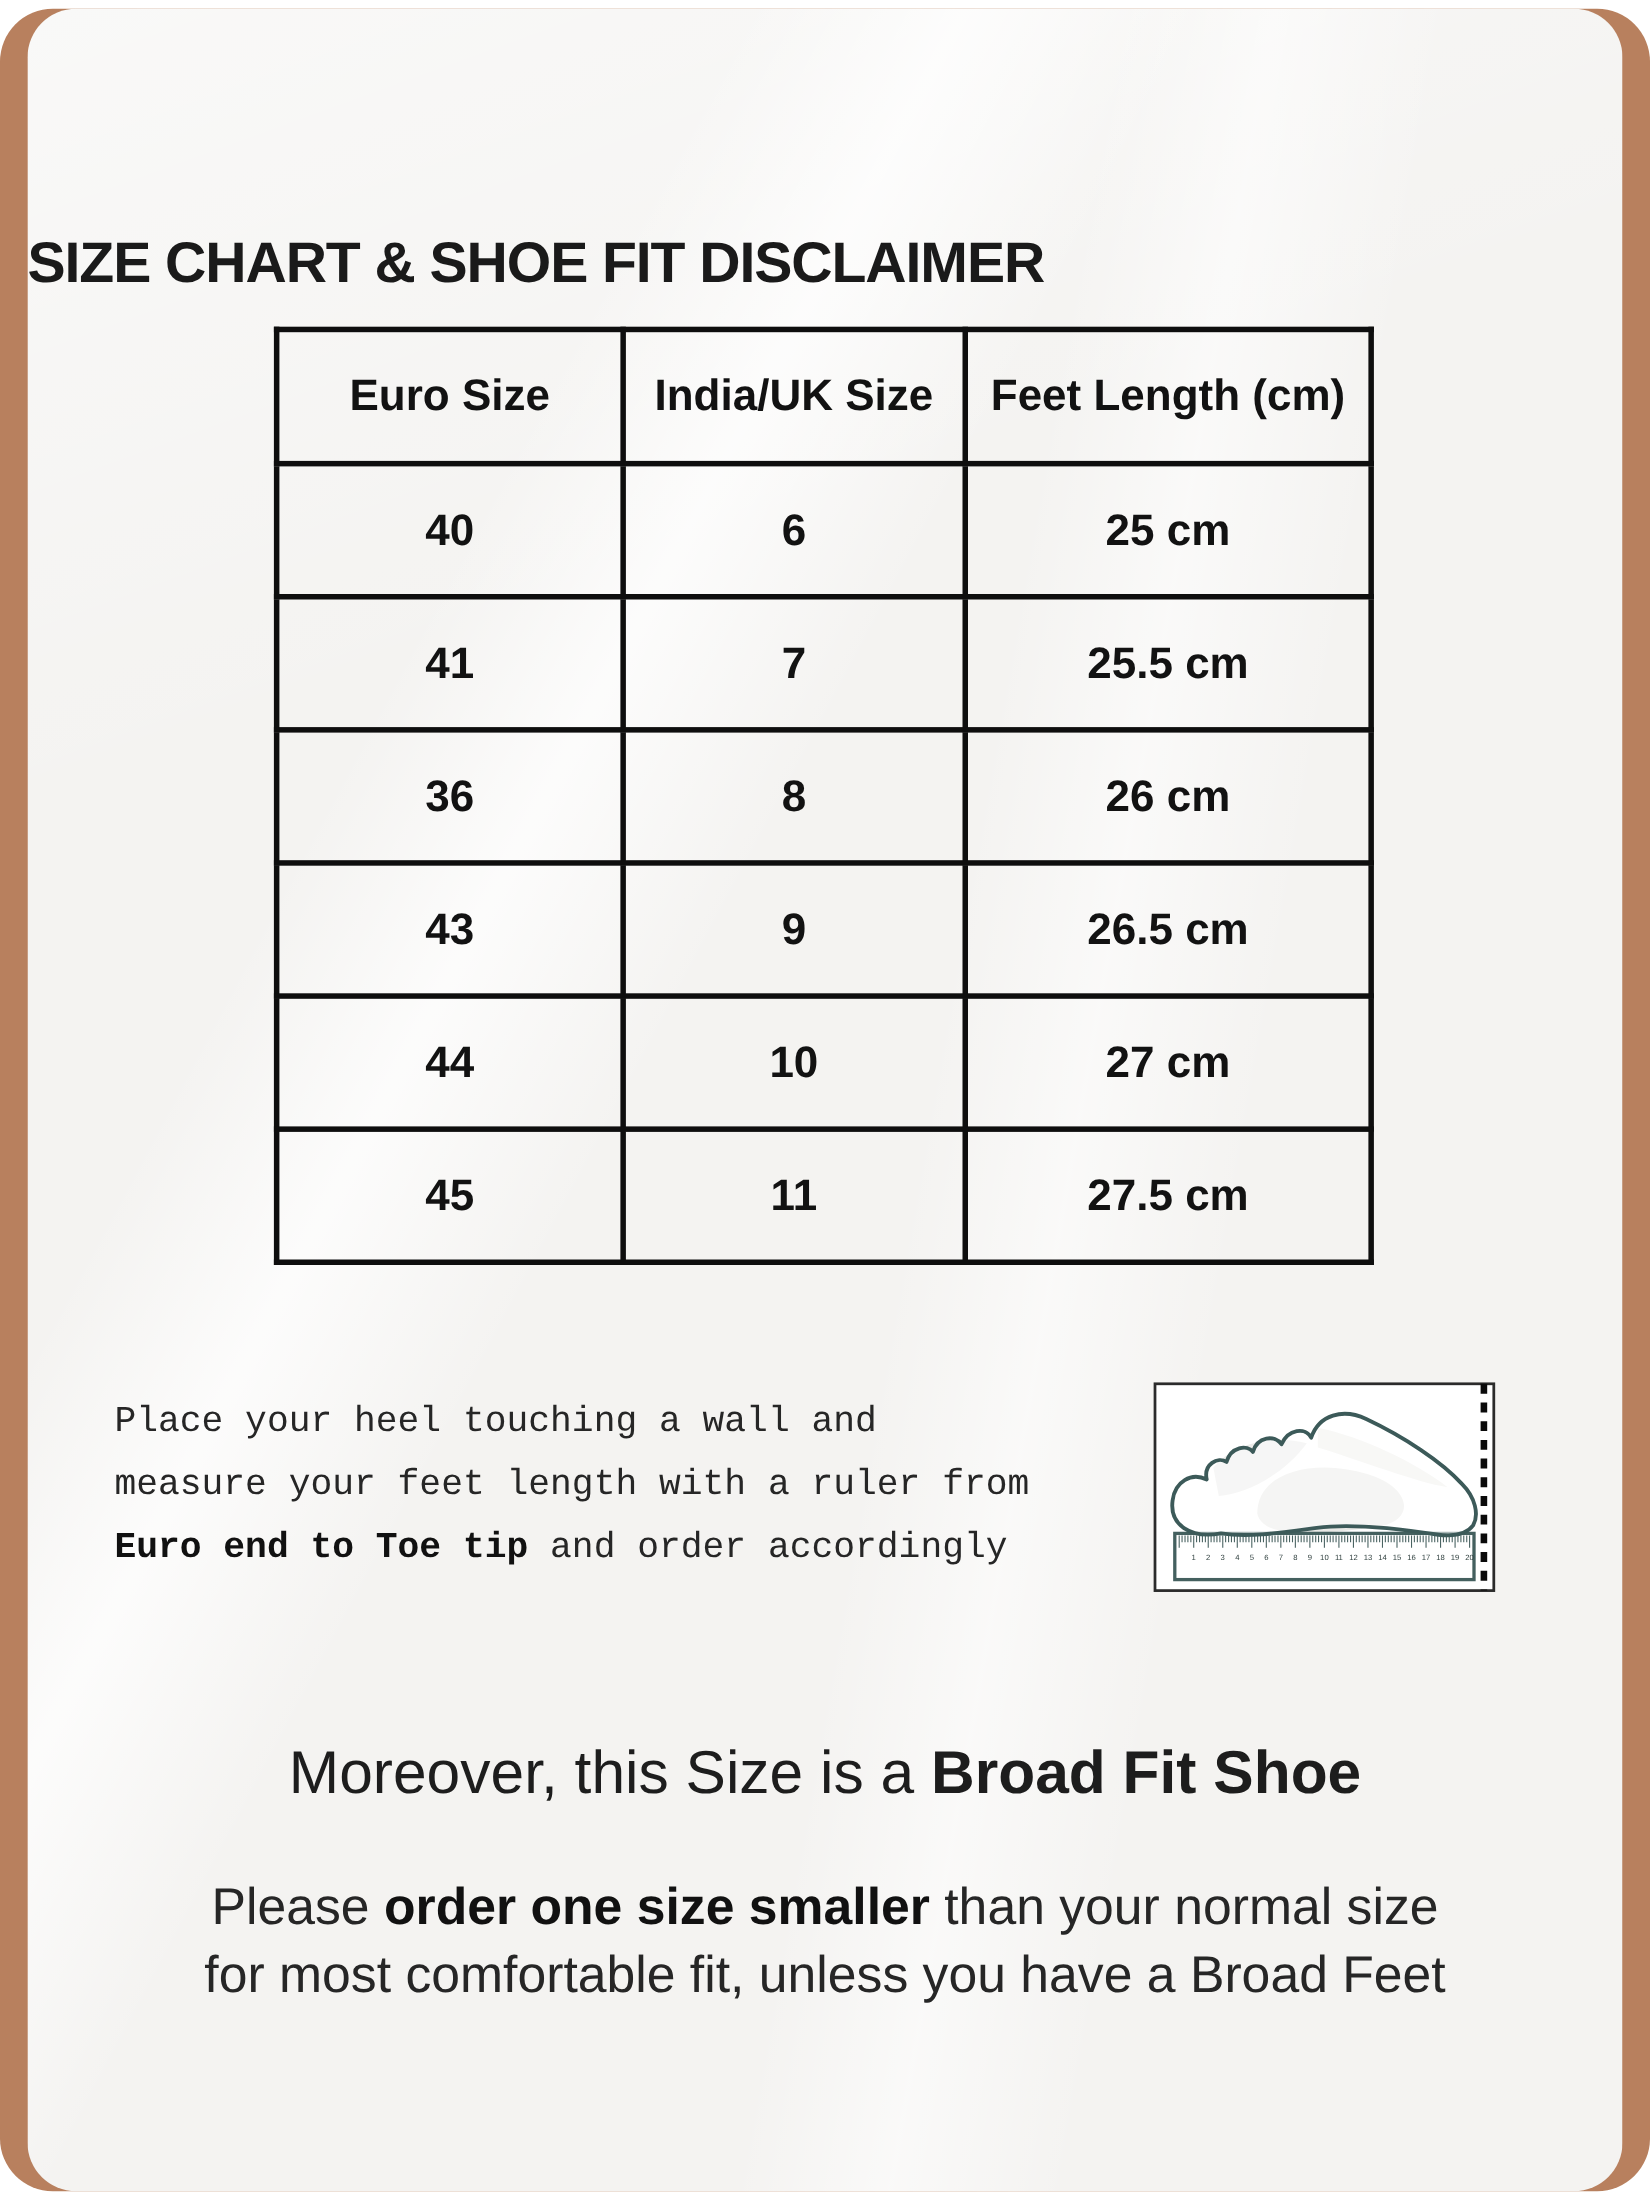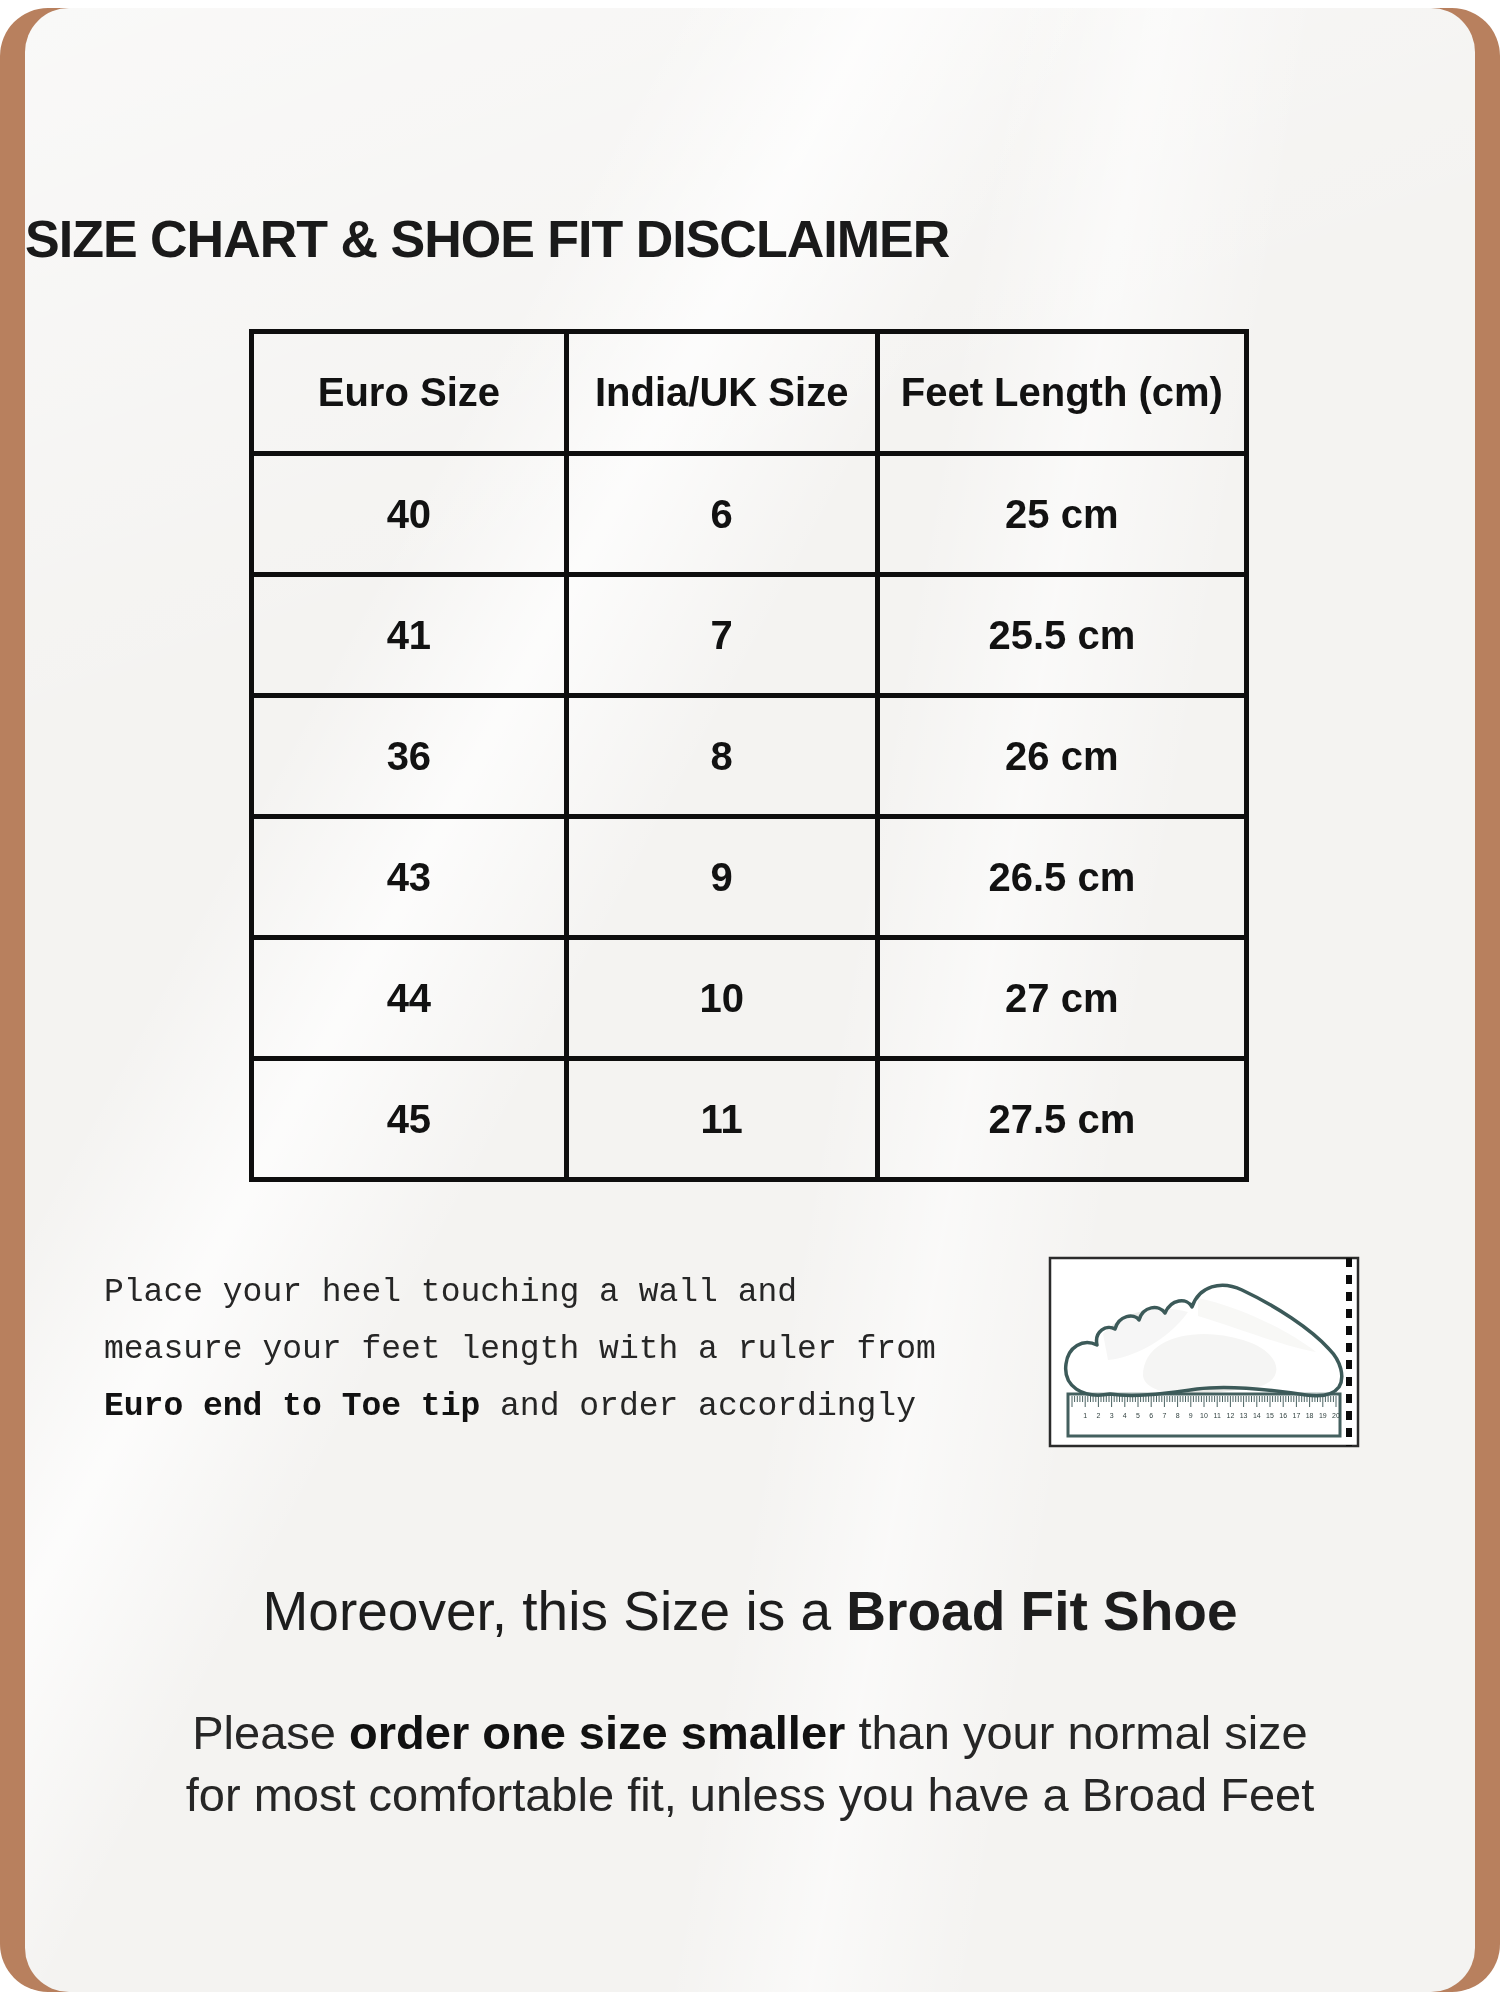--- a/index.html
+++ b/index.html
@@ -24,21 +24,21 @@
       linear-gradient(100deg, rgba(255,255,255,0) 55%, rgba(255,255,255,.55) 63%, rgba(255,255,255,0) 72%),
       linear-gradient(160deg, rgba(255,255,255,.5) 0%, rgba(255,255,255,0) 30%),
       #f4f3f1;
   }
   .title{
     position:absolute;top:146px;left:0;right:0;
     text-align:left;
     font-size:52px;line-height:76px;font-weight:bold;
     letter-spacing:-1px;color:#1a1a1a;margin-top:47px;
   }
-  .table-wrap{position:absolute;left:224px;top:321px;width:1000px;}
+  .table-wrap{position:absolute;left:224px;top:289px;width:1000px;}
   table.size{
     border-collapse:collapse;width:1000px;table-layout:fixed;
   }
   table.size th, table.size td{
     border:5px solid #0e0e0e;
     text-align:center;vertical-align:middle;
     font-weight:bold;font-size:40px;color:#121212;
     background:transparent;
   }
   table.size thead tr{height:122px;}

